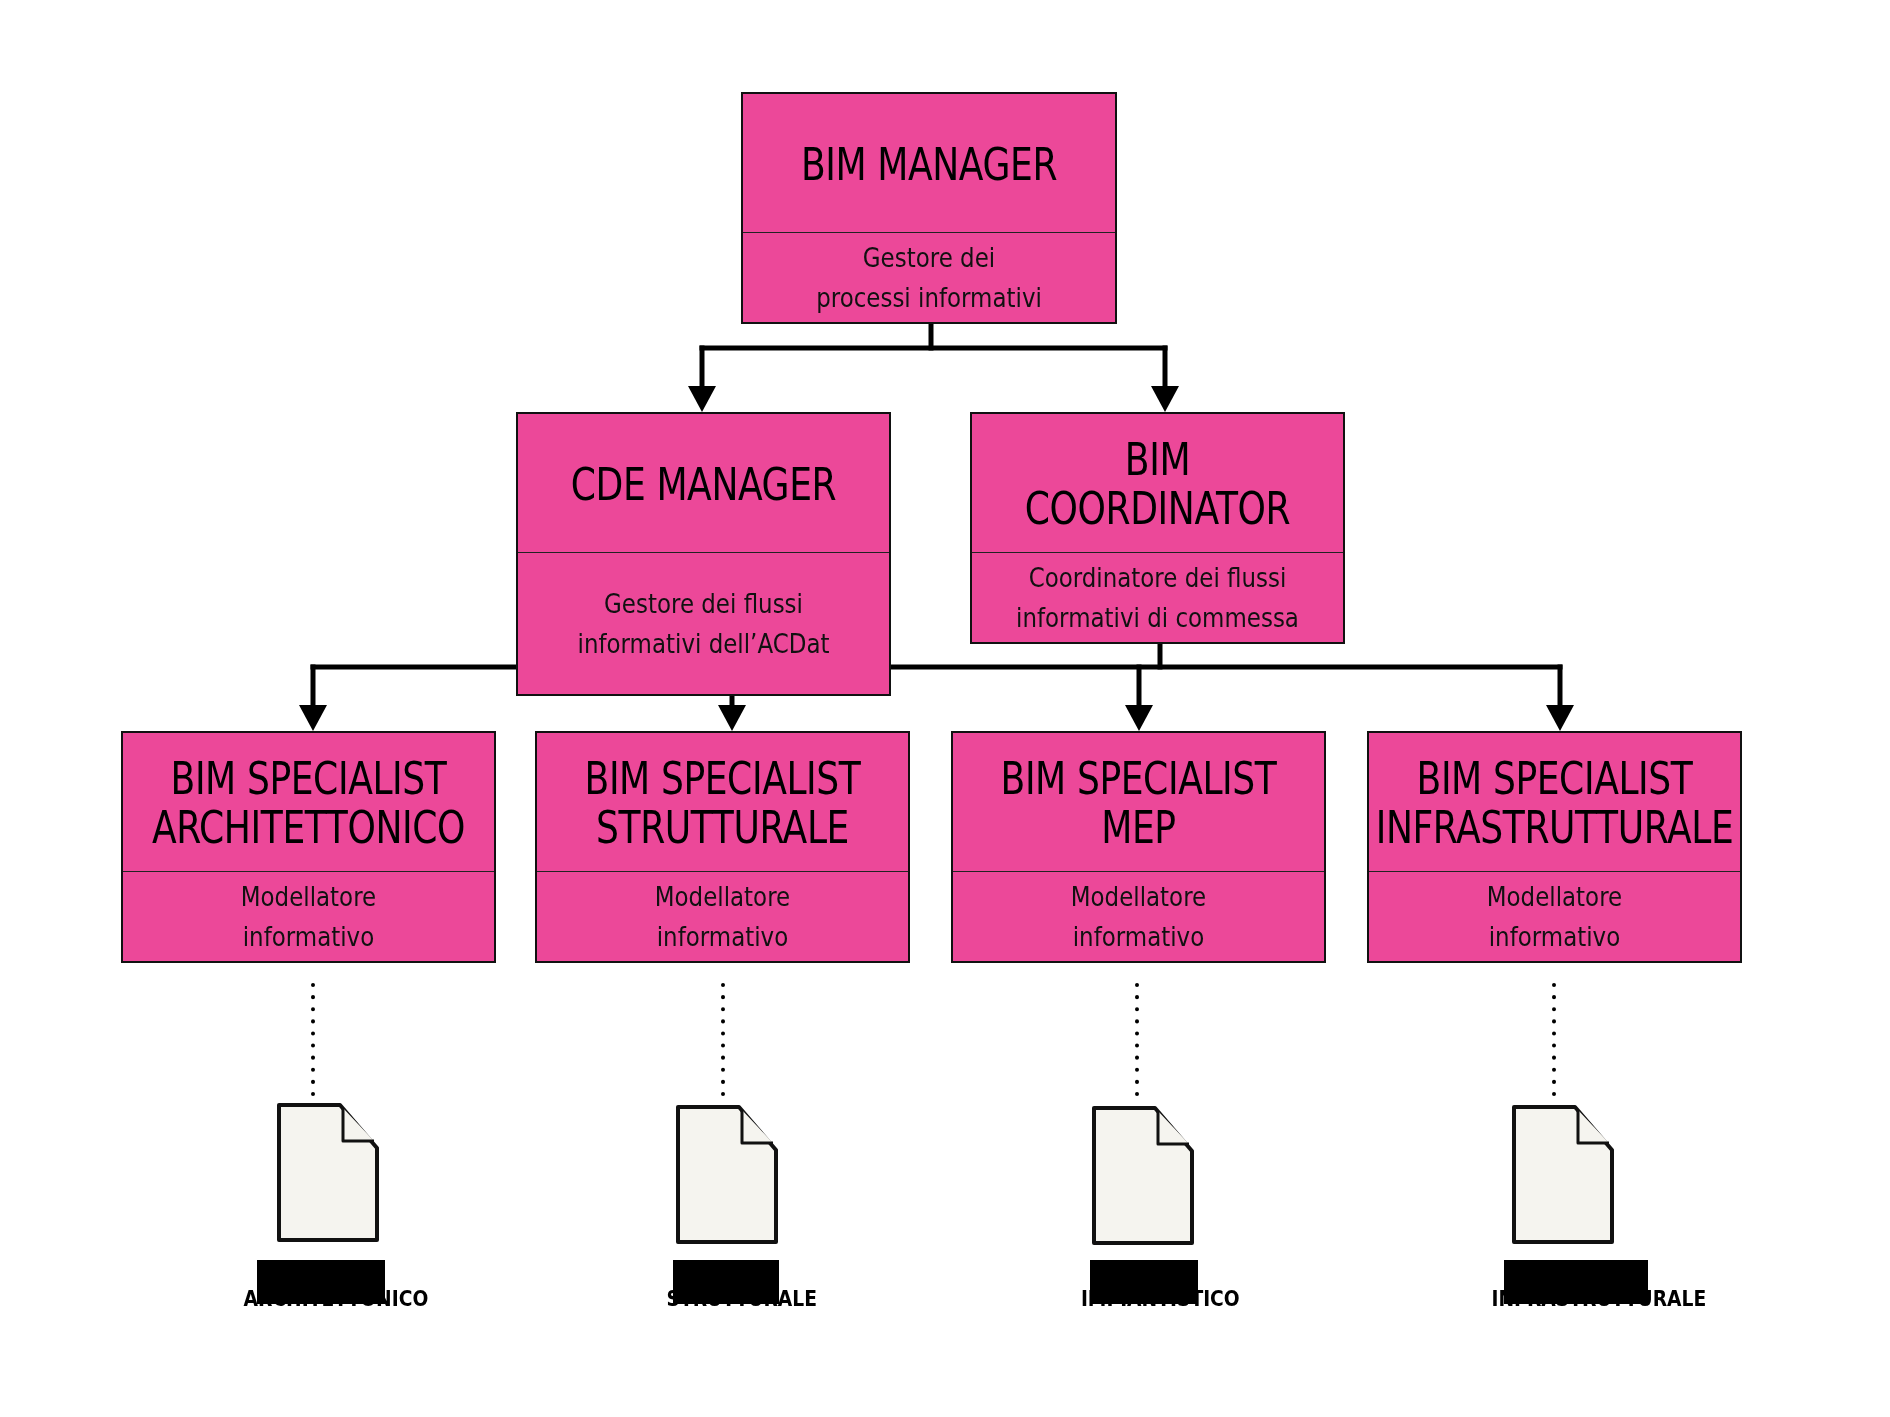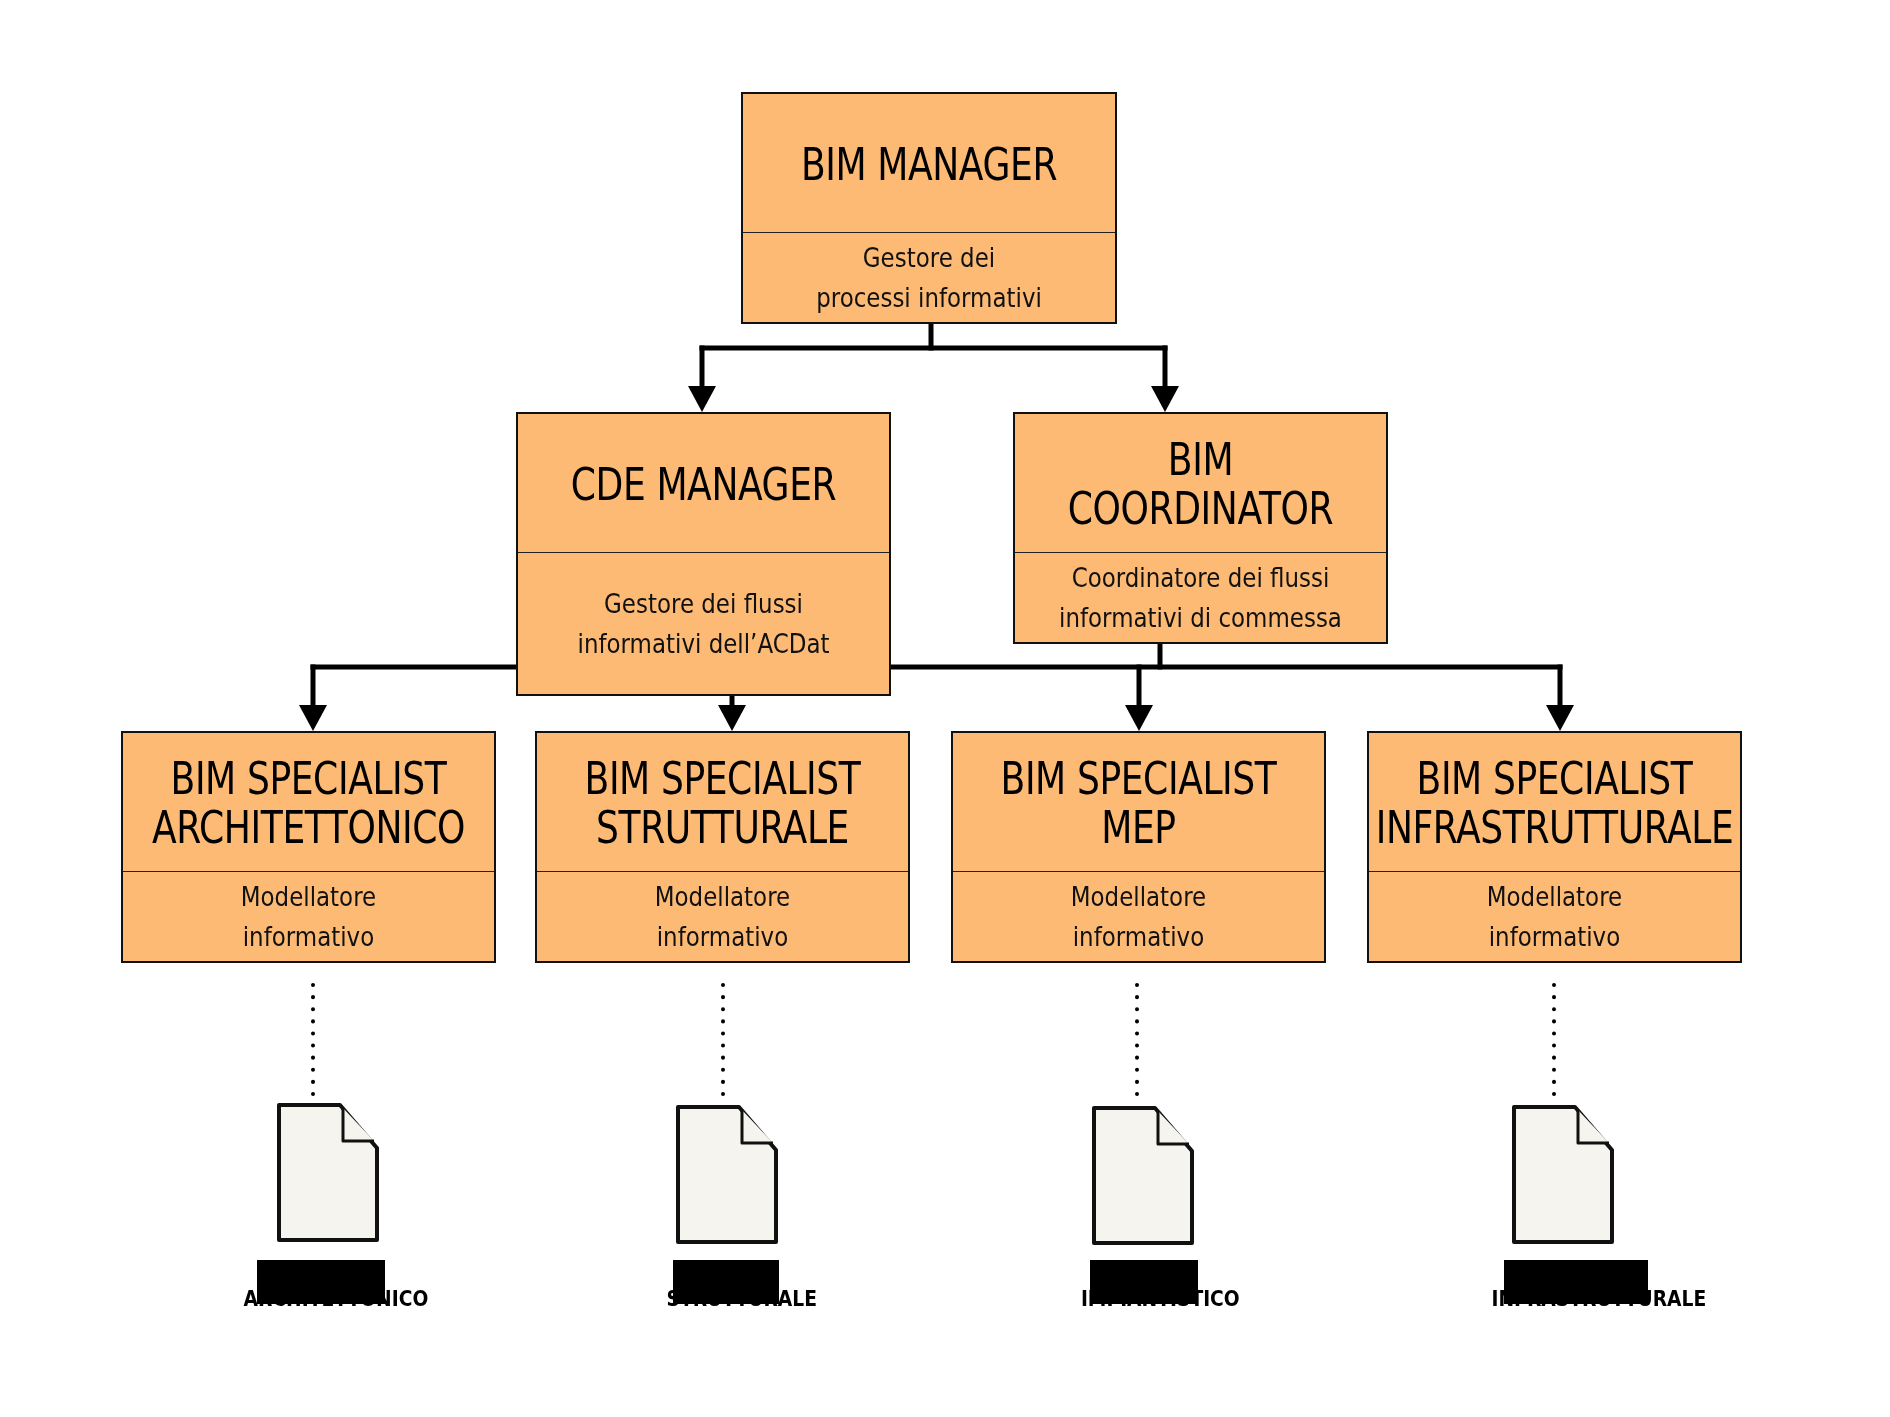--- a/index.html
+++ b/index.html
@@ -1,18 +1,18 @@
 <!DOCTYPE html>
 <html><head>
 <meta charset="utf-8">
 <style>
   html, body { margin:0; padding:0; background:#ffffff; }
   body { width:1890px; height:1417px; position:relative; overflow:hidden;
          font-family:"Liberation Sans Narrow","Liberation Sans", sans-serif; }
-  .box { position:absolute; background:#fdba74; border:2.5px solid #111; box-sizing:border-box;text-decoration:underline; }
+  .box { position:absolute; background:#ec4899; border:2.5px solid #111; box-sizing:border-box;text-decoration:underline; }
   .box .title { position:absolute; left:0; right:0; top:0; display:flex; align-items:center; justify-content:center;
                 text-align:center; color:#000; font-size:44px; line-height:49px; font-weight:normal;
                 transform:scaleX(0.82); font-family:"DejaVu Sans", sans-serif; letter-spacing:-0.5px; }
   .box .divider { position:absolute; left:0; right:0; height:0; border-top:1.5px solid #222; }
   .box .sub { position:absolute; left:0; right:0; bottom:0; display:flex; flex-direction:column; align-items:center; justify-content:center;
               color:#111; font-size:27px; line-height:40px; transform:scaleX(0.85); font-family:"DejaVu Sans", sans-serif; }
   svg.wires { position:absolute; left:0; top:0; }
   .doclabel { position:absolute; text-align:center; font-weight:bold; color:#000; font-size:22px; line-height:26px;
               transform:scaleX(0.85); font-family:"DejaVu Sans", sans-serif; white-space:nowrap; }
   .redact { position:absolute; background:#000; }
@@ -79,21 +79,21 @@
 
 <div class="box" style="left:516px;top:412px;width:375px;height:284px;">
   <div class="title" style="height:140px;">CDE MANAGER</div>
   <div class="divider" style="top:138px;"></div>
   <div class="sub" style="top:140px;">
     <span>Gestore dei flussi</span>
     <span>informativi dell’ACDat</span>
   </div>
 </div>
 
-<div class="box" style="left:970px;top:412px;width:375px;height:232px;margin-left:43px;">
+<div class="box" style="left:970px;top:412px;width:375px;height:232px;">
   <div class="title" style="height:140px;">BIM COORDINATOR</div>
   <div class="divider" style="top:138px;"></div>
   <div class="sub" style="top:140px;">
     <span>Coordinatore dei flussi</span>
     <span>informativi di commessa</span>
   </div>
 </div>
 
 <div class="box" style="left:121px;top:731px;width:375px;height:232px;">
   <div class="title" style="height:140px;flex-direction:column;">

